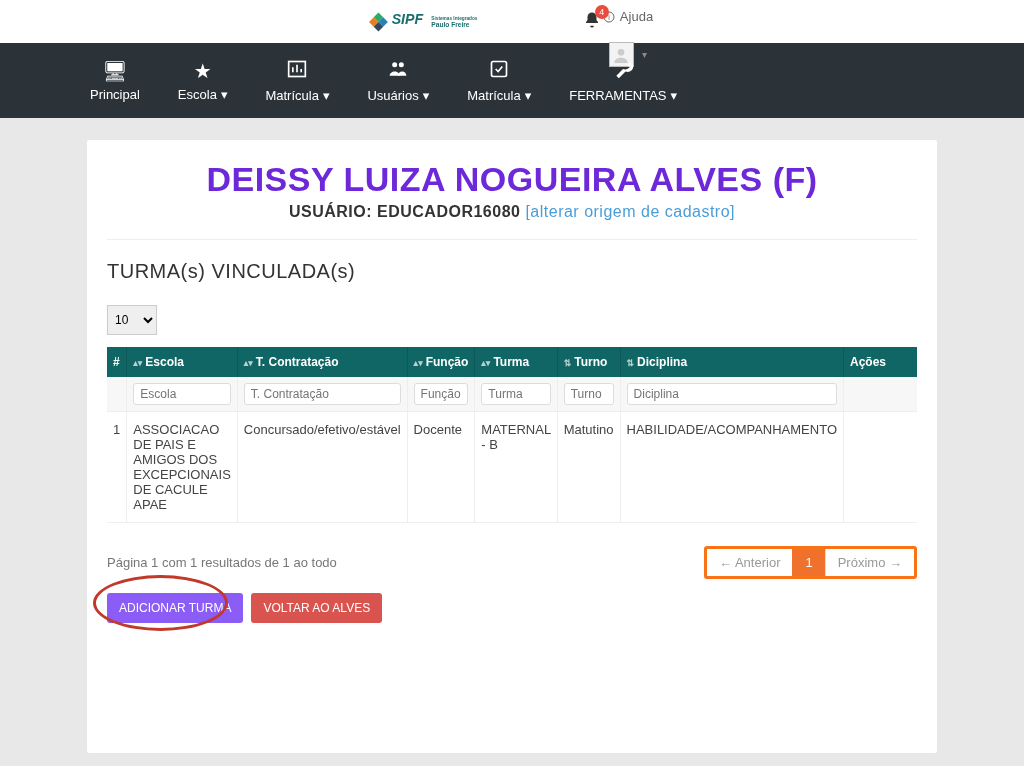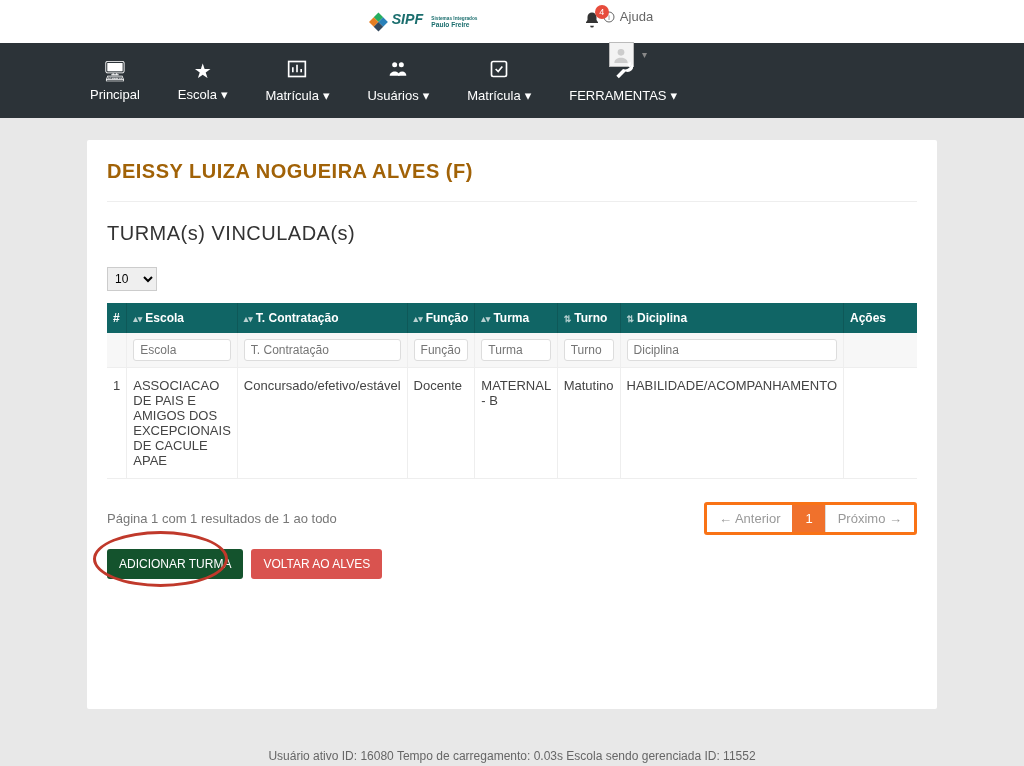--- a/index.html
+++ b/index.html
@@ -13,48 +13,48 @@
 .top-right .link { display: flex; align-items: center; gap: 5px; cursor: pointer; }
 .avatar-box { width: 25px; height: 25px; border: 1px solid #bbb; background: #f3f3f3; display: flex; align-items: center; justify-content: center; }
 .caret { font-size: 10px; margin-left: 3px; color: #888; }
 
 .nav-bar { background: #2c3338; height: 75px; display: flex; align-items: center; padding: 0 90px; }
 .nav-item { color: #fff; text-align: center; margin-right: 38px; cursor: pointer; font-size: 13px; }
 .nav-item .ic { display: block; font-size: 20px; margin-bottom: 4px; }
 .nav-item .lbl { display: flex; align-items: center; justify-content: center; gap: 4px; }
 
 .container { background: #fff; width: 850px; margin: 22px auto; padding: 20px; border-radius: 2px; }
-.page-title { text-align: left; color: #a16207; font-size: 20px; font-weight: 700; font-family: "Arial Narrow", Arial, sans-serif; letter-spacing: 0.5px; }
+.page-title { text-align: center; color: #6d28d9; font-size: 34px; font-weight: 700; font-family: "Arial Narrow", Arial, sans-serif; letter-spacing: 0.5px; }
 .page-sub { text-align: center; color: #333; font-size: 16px; margin-top: 4px; font-family: "Arial Narrow", Arial, sans-serif; font-weight: 700; letter-spacing: 0.5px; }
 .page-sub .alt-link { color: #4a9dd8; font-weight: 400; cursor: pointer; }
 .divider { border-top: 1px solid #eee; margin: 18px 0 20px; }
 .section-title { font-size: 20px; color: #333; font-family: "Arial Narrow", Arial, sans-serif; letter-spacing: 0.5px; margin-bottom: 22px; }
 
-.page-size-sel { width: 50px; height: 24px; border: 1px solid #ccc; font-size: 12px; padding: 1px 3px; margin-bottom: 12px; }
+.page-size-sel { width: 50px; height: 30px; border: 1px solid #ccc; font-size: 12px; padding: 1px 3px; margin-bottom: 12px; }
 
 table.data { width: 100%; border-collapse: collapse; }
 table.data thead th { background: #106565; color: #fff; font-size: 12px; font-weight: 700; text-align: left; padding: 8px 6px; border-right: 1px solid #0e5858; }
 table.data thead th:last-child { border-right: none; }
 .sort-ic { font-size: 9px; opacity: 0.7; margin-right: 3px; }
 table.data tr.filters td { background: #f7f7f7; padding: 6px; border-right: 1px solid #eee; border-bottom: 1px solid #eee; }
 table.data tr.filters td:last-child { border-right: none; }
 table.data tr.filters input { width: 100%; border: 1px solid #ddd; padding: 3px 6px; font-size: 12px; color: #999; border-radius: 3px; }
 table.data tbody td { padding: 10px 6px; font-size: 13px; color: #444; vertical-align: top; border-right: 1px solid #eee; border-bottom: 1px solid #eee; }
 table.data tbody td:last-child { border-right: none; }
 table.data tbody tr td:first-child { text-align: center; }
 
 .table-footer { display: flex; justify-content: space-between; align-items: center; margin-top: 23px; }
 .pager { display: flex; border: 3px solid #f97316; border-radius: 3px; overflow: hidden; }
 .pager span, .pager a { padding: 6px 12px; font-size: 13px; color: #999; border-left: 1px solid #ddd; cursor: pointer; }
 .pager span:first-child, .pager a:first-child { border-left: none; }
 .pager .active { background: #f0712c; color: #fff; border-color: #f0712c; }
 
 .btn-row { margin-top: 14px; position: relative; display: flex; gap: 8px; }
 .btn { padding: 8px 12px; font-size: 12px; border: none; border-radius: 3px; color: #fff; cursor: pointer; }
-.btn-teal { background: #14532d; }
+.btn-teal { background: #8b5cf6; }
 .btn-red { background: #d9534f; }
 .ring { position: absolute; border: 3px solid #c0392b; border-radius: 50%; width: 135px; height: 56px; left: -14px; top: -18px; pointer-events: none; }
 
 .footer { text-align: center; color: #666; font-size: 12px; padding: 18px 0 40px; }
 </style>
 </head>
 <body>
 
 <div class="top-bar">
   <div class="logo-area">
@@ -161,20 +161,23 @@
     </span>
     <span class="lbl">
         <span>FERRAMENTAS</span>
         <span>▾</span>
       </span>
   </div>
 </div>
 
 <div class="container">
   <div class="page-title">DEISSY LUIZA NOGUEIRA ALVES (F)</div>
+  <div class="page-sub">
+    <span>USUÁRIO: EDUCADOR16080 </span><span class="alt-link">[alterar origem de cadastro]</span>
+  </div>
   <div class="divider"></div>
   <div class="section-title">TURMA(s) VINCULADA(s)</div>
 
   <select class="page-size-sel">
     <option>10</option>
   </select>
 
   <table class="data">
     <thead>
       <tr>

